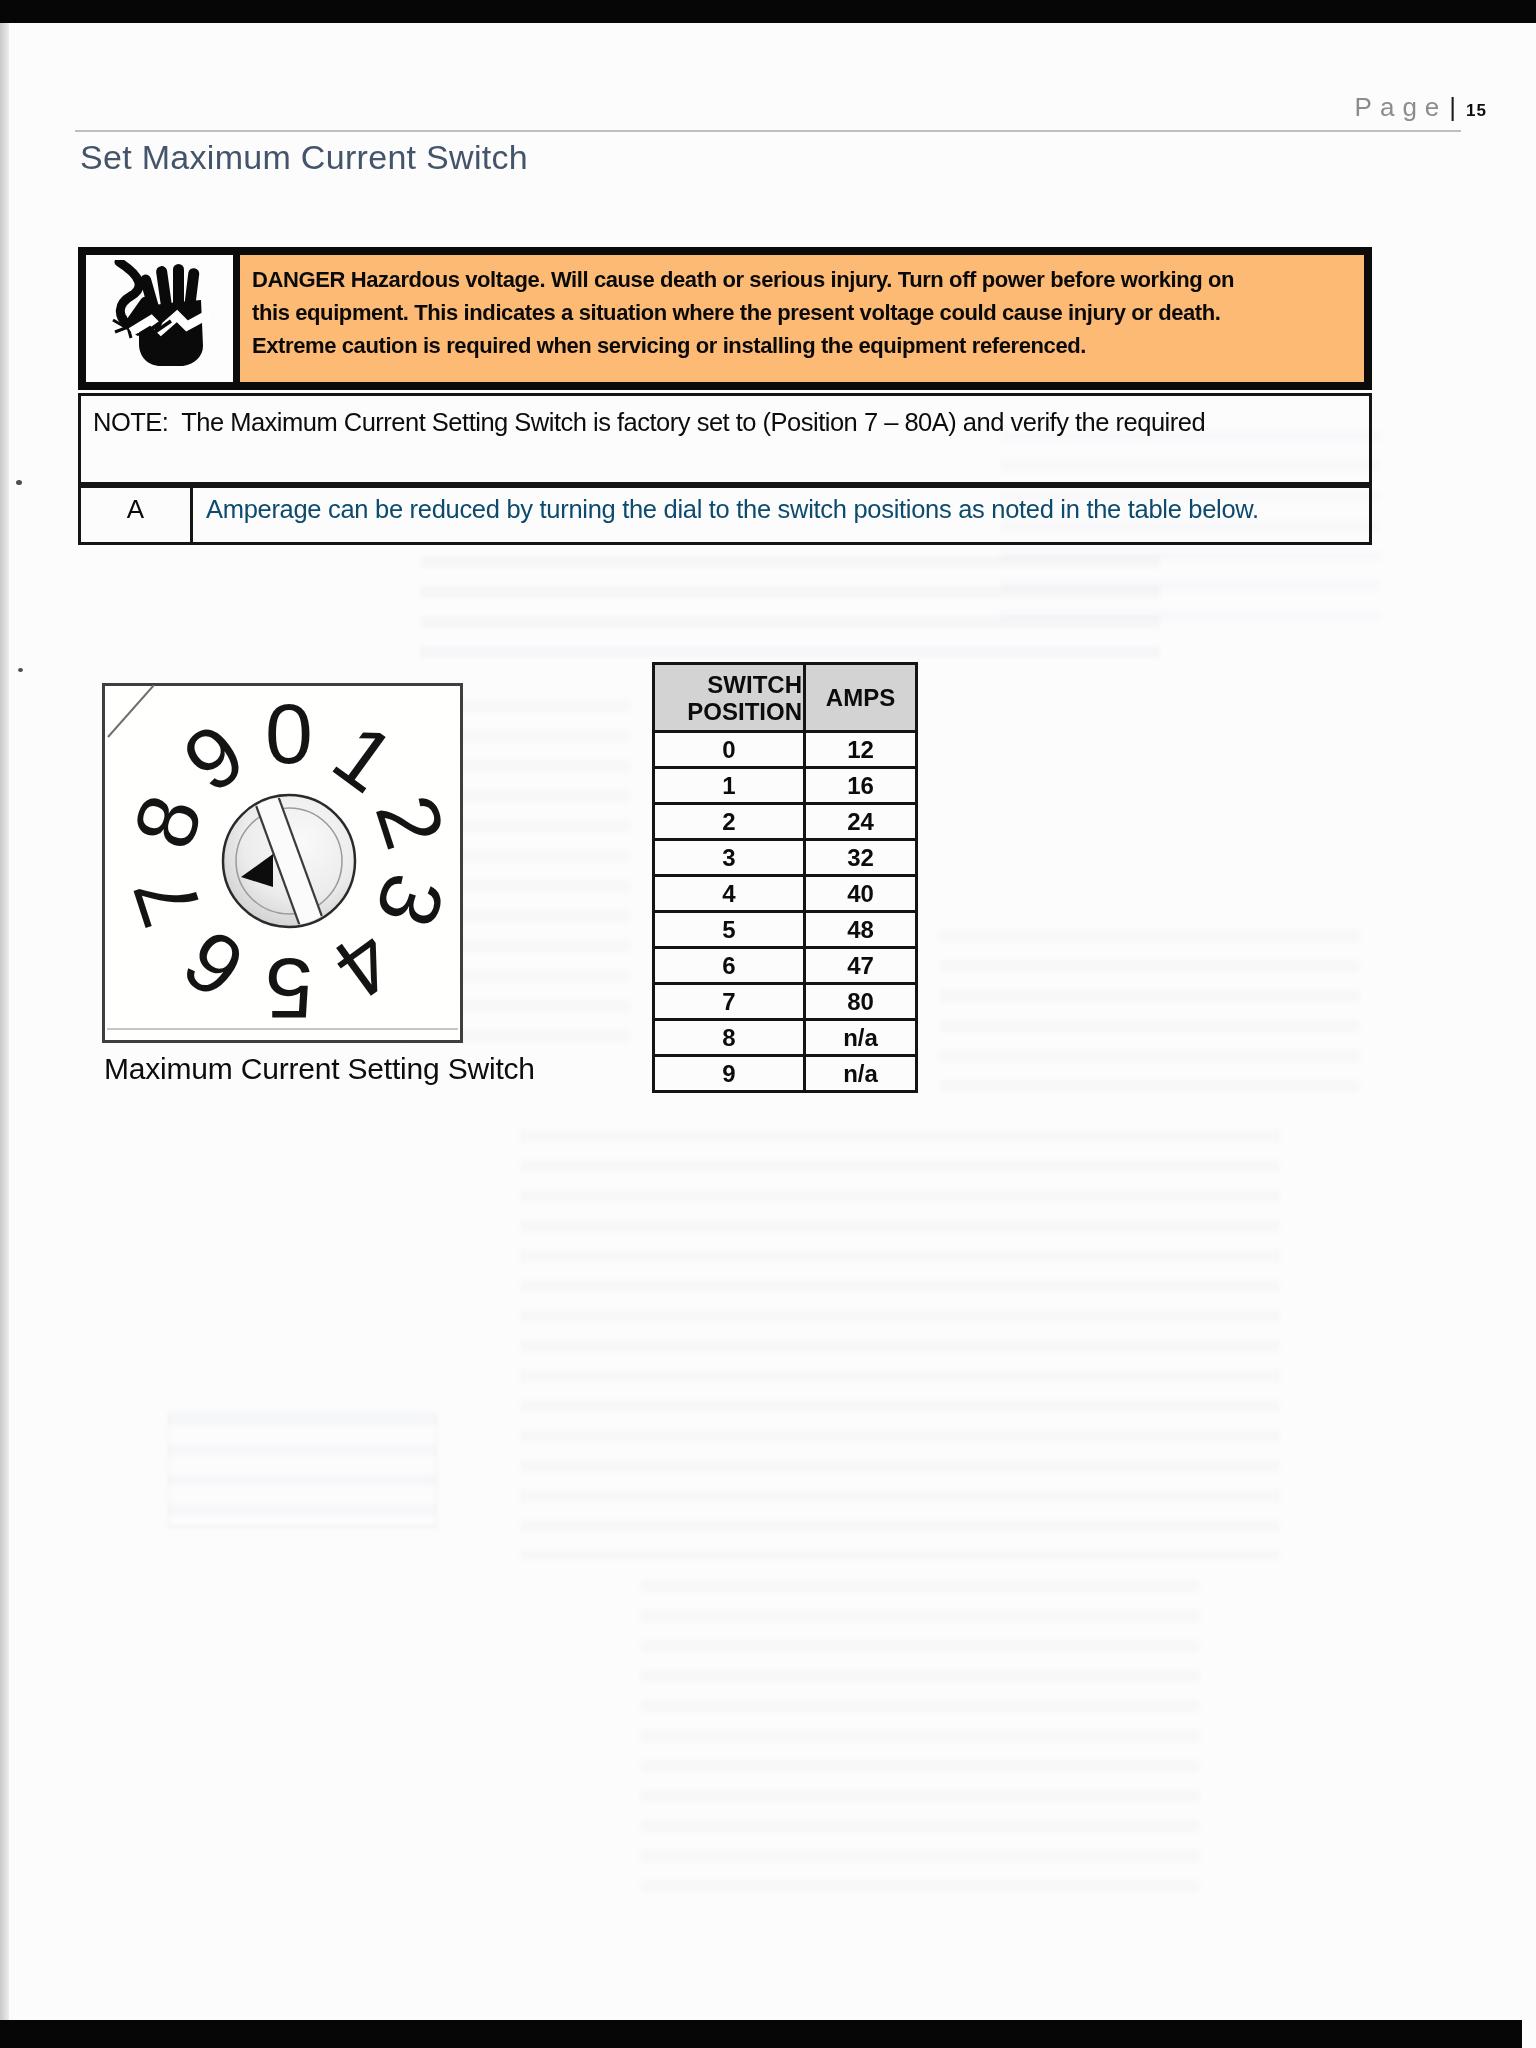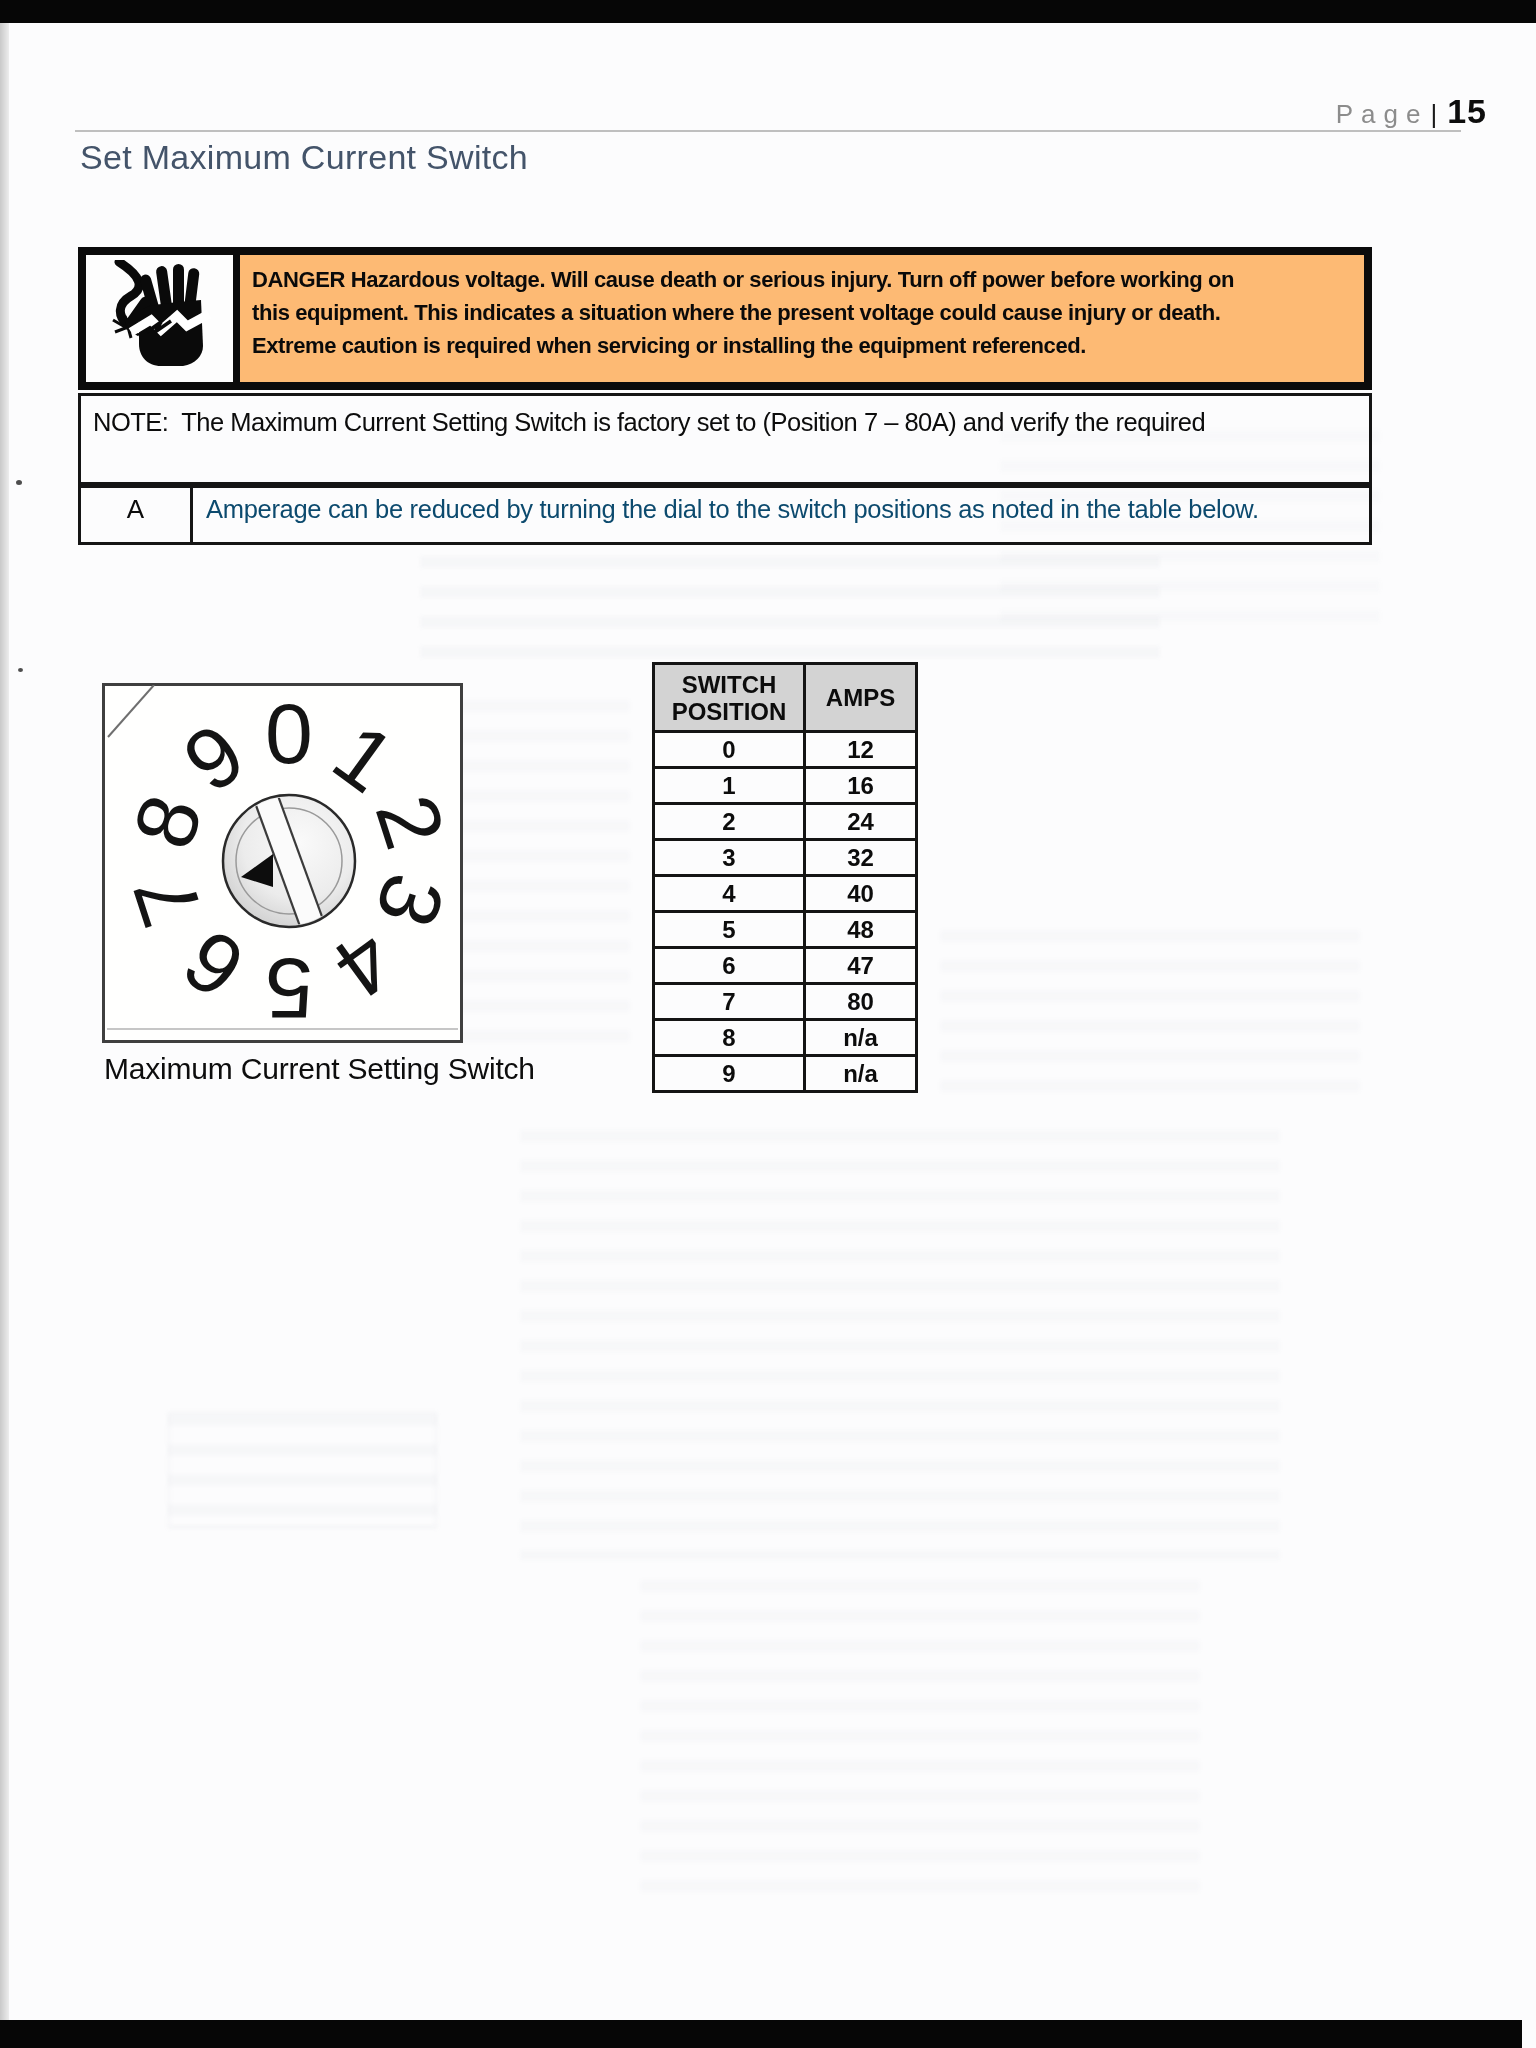--- a/index.html
+++ b/index.html
@@ -12,21 +12,21 @@
   .top-bar{position:absolute;left:0;top:0;width:1536px;height:23px;background:#060606;}
   .bottom-bar{position:absolute;left:0;top:2020px;width:1522px;height:28px;background:#060606;}
   .left-strip{position:absolute;left:0;top:23px;width:9px;height:1997px;
     background:linear-gradient(to right,#c9c9c9,#ededed);}
   .speck{position:absolute;background:#4d4d4d;border-radius:50%;}
 
   
   .pageno{position:absolute;top:92px;right:49px;font-size:26px;white-space:nowrap;}
   .pageno .pword{color:#8c8c8c;letter-spacing:8px;}
   .pageno .pbar{color:#1a1a1a;margin:0 10px 0 2px;font-weight:400;}
-  .pageno strong{color:#0d0d0d;font-size:34px;font-weight:700;letter-spacing:1px;}
+  .pageno strong{color:#0d0d0d;font-size:17px;font-weight:700;letter-spacing:1px;}
   .hrule{position:absolute;left:75px;top:130px;width:1386px;height:2px;background:#bfbfbf;}
   .page-title{position:absolute;left:80px;top:138px;margin:0;
     font-size:34px;font-weight:400;color:#44546a;letter-spacing:.3px;}
 
   
   .danger-box{position:absolute;left:78px;top:247px;width:1294px;height:143px;
     border:8px solid #0b0b0b;background:#fdba74;display:flex;box-sizing:border-box;overflow:hidden;}
   .danger-icon-cell{width:147px;flex:0 0 147px;border-right:7px solid #0b0b0b;
     display:flex;align-items:center;justify-content:center;background:#fdfdfd;}
   .danger-text{flex:1;padding:8px 12px;font-weight:700;font-size:22px;line-height:33px;
@@ -57,21 +57,21 @@
     display:flex;align-items:center;justify-content:center;
     font-size:86px;font-weight:400;color:#141414;}
   .dial-caption{position:absolute;left:104px;top:1052px;font-size:30px;color:#0d0d0d;letter-spacing:-.2px;}
 
   
   .amps-table{position:absolute;left:652px;top:662px;border-collapse:collapse;
     font-family:"Liberation Sans",sans-serif;}
   .amps-table th,.amps-table td{border:3px solid #141414;text-align:center;
     font-weight:700;color:#0c0c0c;}
   .amps-table th{background:#d3d3d3;font-size:24px;line-height:27px;height:63px;}
-  .amps-table th.col-pos{width:146px;}
+  .amps-table th.col-pos{width:146px;text-align:right;}
   .amps-table th.col-amps{width:107px;}
   .amps-table td{font-size:24px;height:33px;padding:0;}
 
   
   .ghost{position:absolute;pointer-events:none;filter:blur(2px);opacity:.55;}
   .g-lines{background:repeating-linear-gradient(180deg,
       rgba(148,156,174,.10) 0 12px, rgba(148,156,174,0) 12px 30px);}
   .g-box{border:2px solid rgba(140,148,165,.14);}
 </style>
 </head>

